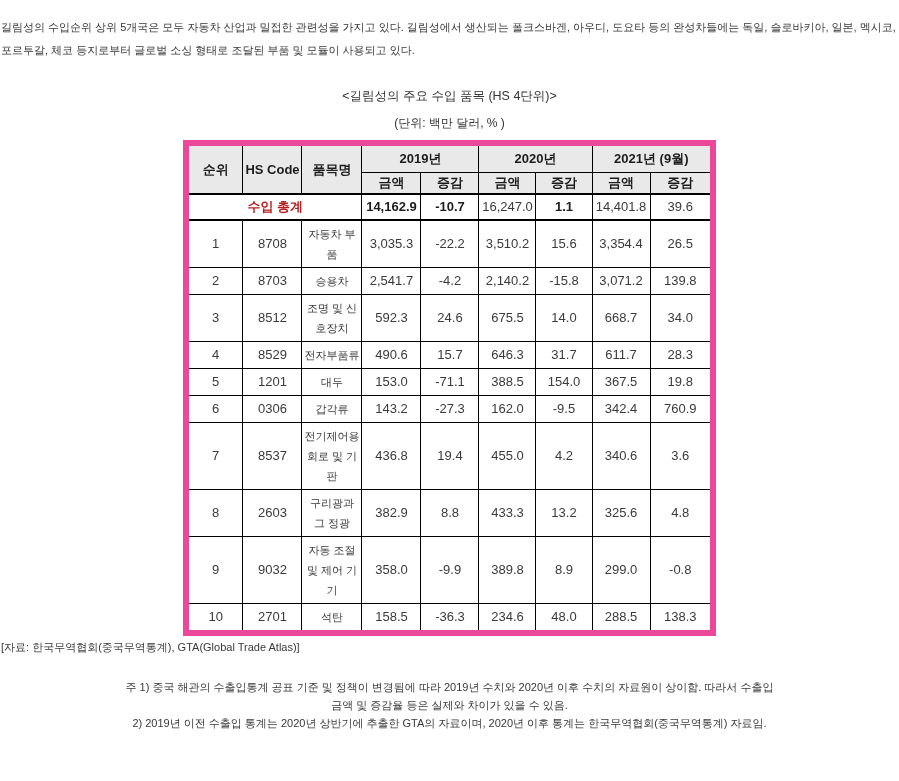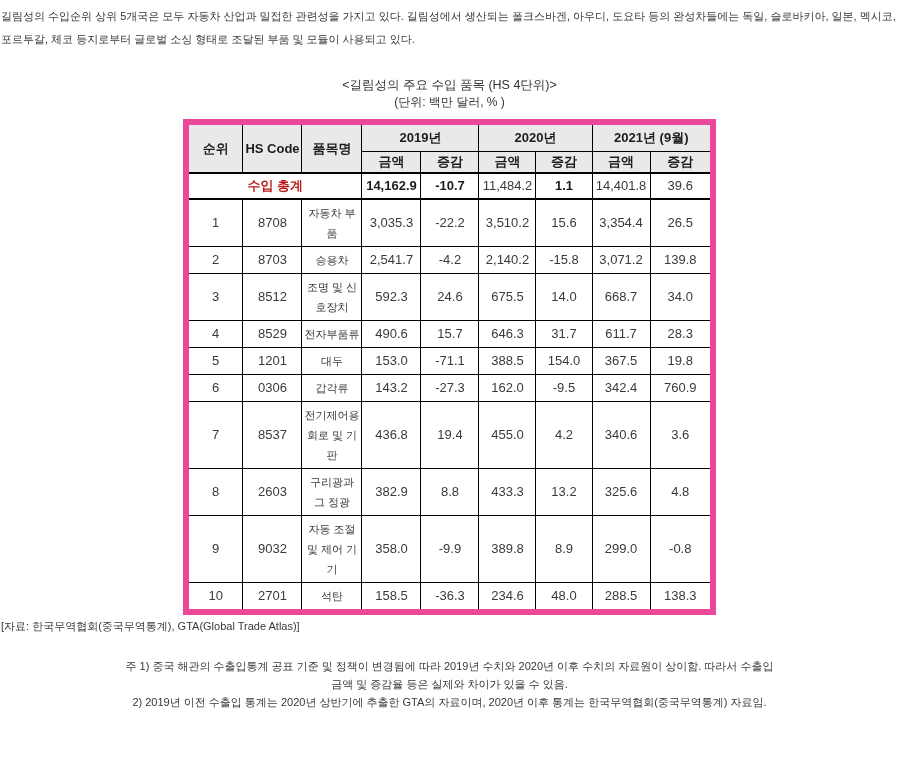--- a/index.html
+++ b/index.html
@@ -1,34 +1,34 @@
 <!DOCTYPE html>
 <html><head>
 <meta charset="utf-8">
 <style>
   html, body { margin:0; padding:0; background:#fff; }
   body {
     width: 899px;
     font-family: "Liberation Sans", "DejaVu Sans", sans-serif;
     color: #383838;
   }
-  .page { padding: 5px 1px 50px 1px; }
+  .page { padding: 16px 1px 50px 1px; }
 
   
   .intro {
     margin: 0;
     font-size: 11px;
     line-height: 23px;
     color: #383838;
     text-align: left;
   }
 
   
   .tbl-title { margin-top: 26px; text-align: center; font-size: 12.5px; color: #333; }
-  .tbl-unit  { margin-top: 0;  text-align: center; font-size: 12px;   color: #333; }
+  .tbl-unit  { margin-top: 10px;  text-align: center; font-size: 12px;   color: #333; }
 
   
   table.imports {
     margin: 8px auto 0 auto;
     border-collapse: collapse;
     table-layout: fixed;
     width: 527px;
     border: 6px solid #ec4899;
   }
   .imports th, .imports td {
@@ -120,21 +120,21 @@
         <th>증감</th>
         <th>금액</th>
         <th>증감</th>
       </tr>
     </thead>
     <tbody>
       <tr class="total-row">
         <td colspan="3" class="total-label">수입 총계</td>
         <td class="value-cell bold">14,162.9</td>
         <td class="value-cell bold">-10.7</td>
-        <td class="value-cell">11,484.2</td>
+        <td class="value-cell">16,247.0</td>
         <td class="value-cell bold">1.1</td>
         <td class="value-cell">14,401.8</td>
         <td class="value-cell">39.6</td>
       </tr>
     <tr>
           <td>1</td>
           <td>8708</td>
           <td class="item">자동차 부품</td>
           <td>3,035.3</td>
           <td>-22.2</td>

